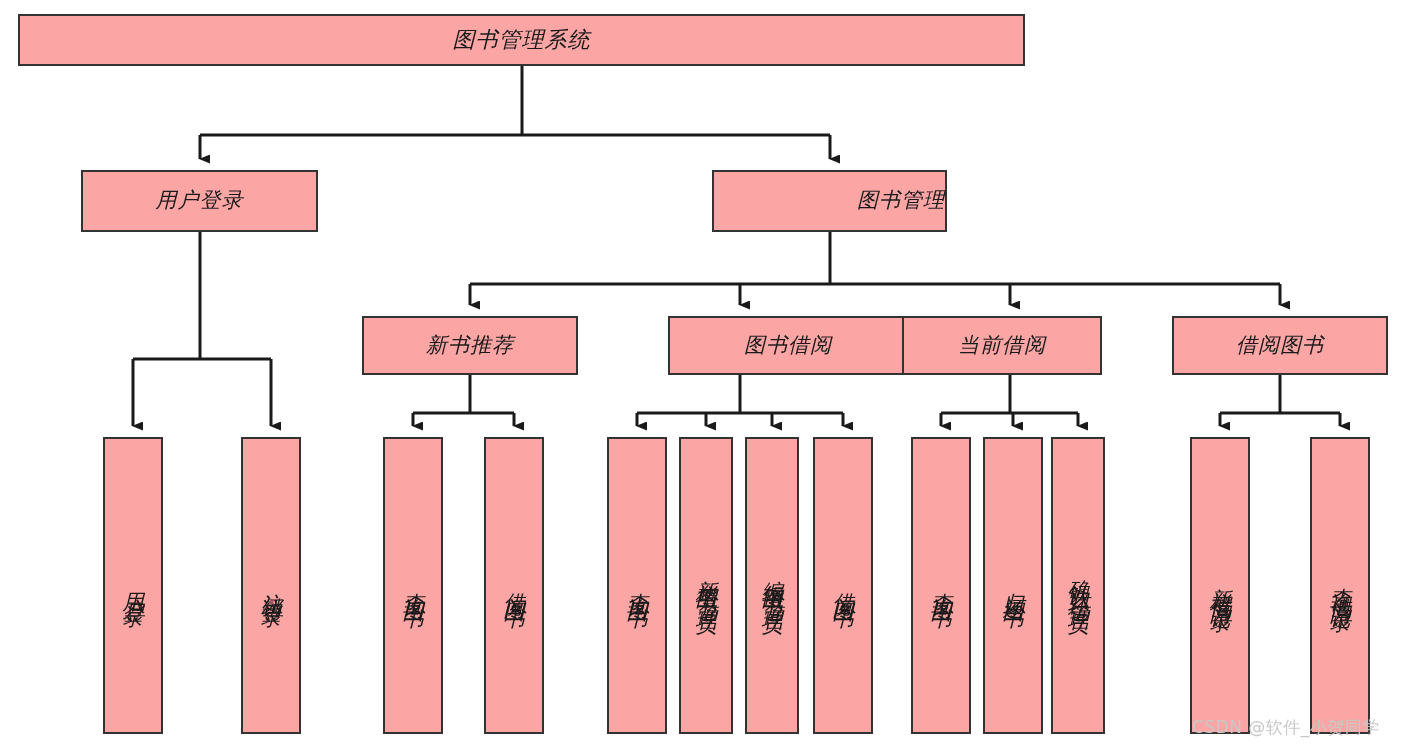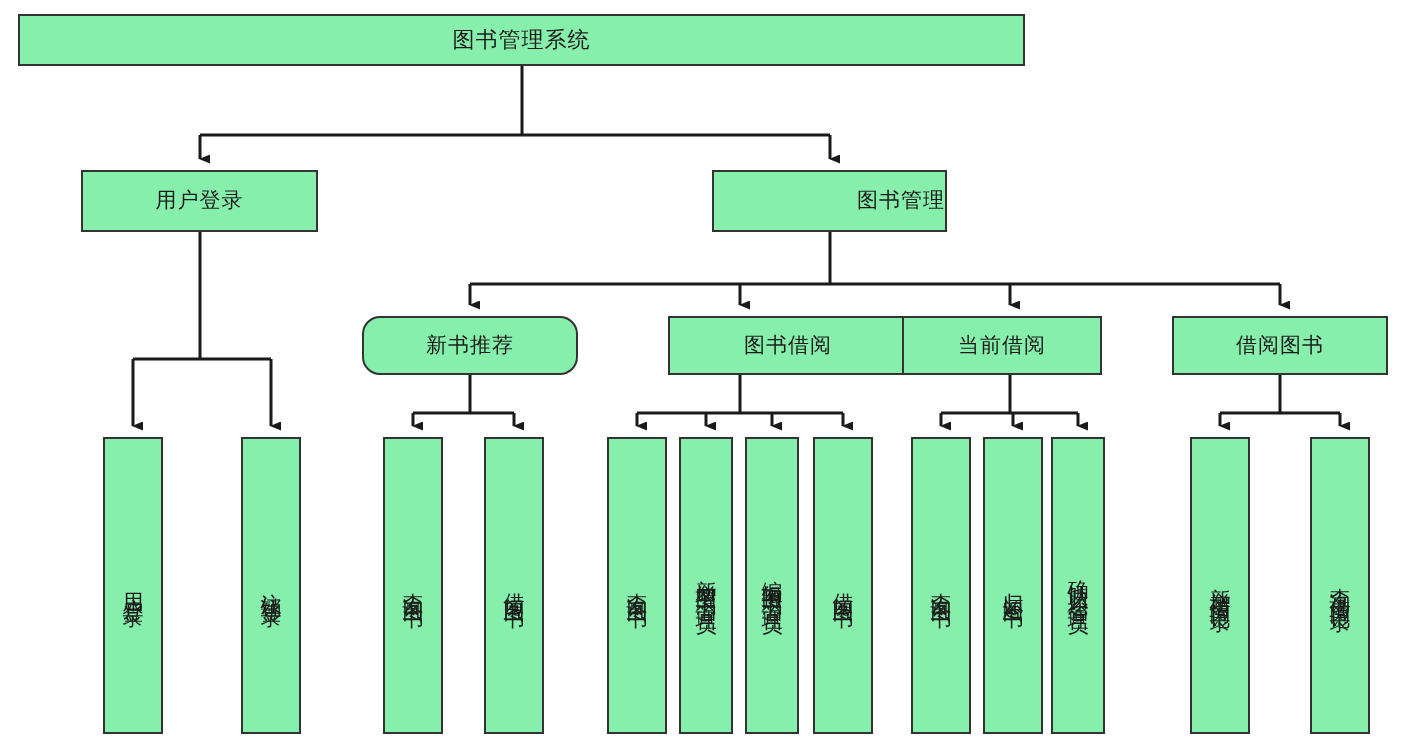--- a/index.html
+++ b/index.html
@@ -22,25 +22,26 @@
   svg.layer {
     position: absolute;
     left: 0;
     top: 0;
     width: 1405px;
     height: 747px;
   }
   .node-box {
     position: absolute;
     box-sizing: border-box;
-    background: #86efac;
+    background: #fca5a5;
     border: 2.5px solid #333333;
     display: flex;
     align-items: center;
     justify-content: center;
+    font-style: italic;
   }
   .node-label-h {
     font-size: 21px;
     color: #1a1a1a;
     letter-spacing: 1px;
     line-height: 1.1;
     white-space: nowrap;
     text-align: center;
   }
   .node-label-v {
@@ -115,21 +116,21 @@
   <div id="nodes-group">
       <div class="node-box root-box" style="left: 18px; top: 14px; width: 1007px; height: 52px;">
         <div class="node-label-h">图书管理系统</div>
       </div>
       <div class="node-box" style="left: 81px; top: 170px; width: 237px; height: 62px;">
         <div class="node-label-h">用户登录</div>
       </div>
       <div class="node-box" style="left: 712px; top: 170px; width: 235px; height: 62px; justify-content: flex-end;">
         <div class="node-label-h">图书管理</div>
       </div>
-      <div class="node-box" style="left: 362px; top: 316px; width: 216px; height: 59px; border-radius: 18px;">
+      <div class="node-box" style="left: 362px; top: 316px; width: 216px; height: 59px;">
         <div class="node-label-h">新书推荐</div>
       </div>
       <div class="node-box" style="left: 668px; top: 316px; width: 240px; height: 59px;">
         <div class="node-label-h">图书借阅</div>
       </div>
       <div class="node-box" style="left: 902px; top: 316px; width: 200px; height: 59px;">
         <div class="node-label-h">当前借阅</div>
       </div>
       <div class="node-box" style="left: 1172px; top: 316px; width: 216px; height: 59px;">
         <div class="node-label-h">借阅图书</div>
@@ -168,14 +169,15 @@
         <div class="node-label-v">确认归还（管理员）</div>
       </div>
       <div class="node-box" style="left: 1190px; top: 437px; width: 60px; height: 297px;">
         <div class="node-label-v">新增借阅记录</div>
       </div>
       <div class="node-box" style="left: 1310px; top: 437px; width: 60px; height: 297px;">
         <div class="node-label-v">查询借阅记录</div>
       </div>
     </div>
 
+  <div class="watermark" style="left: 1192px; top: 716px;">CSDN @软件_小贺同学</div>
 
 </div>
 
 </body></html>

